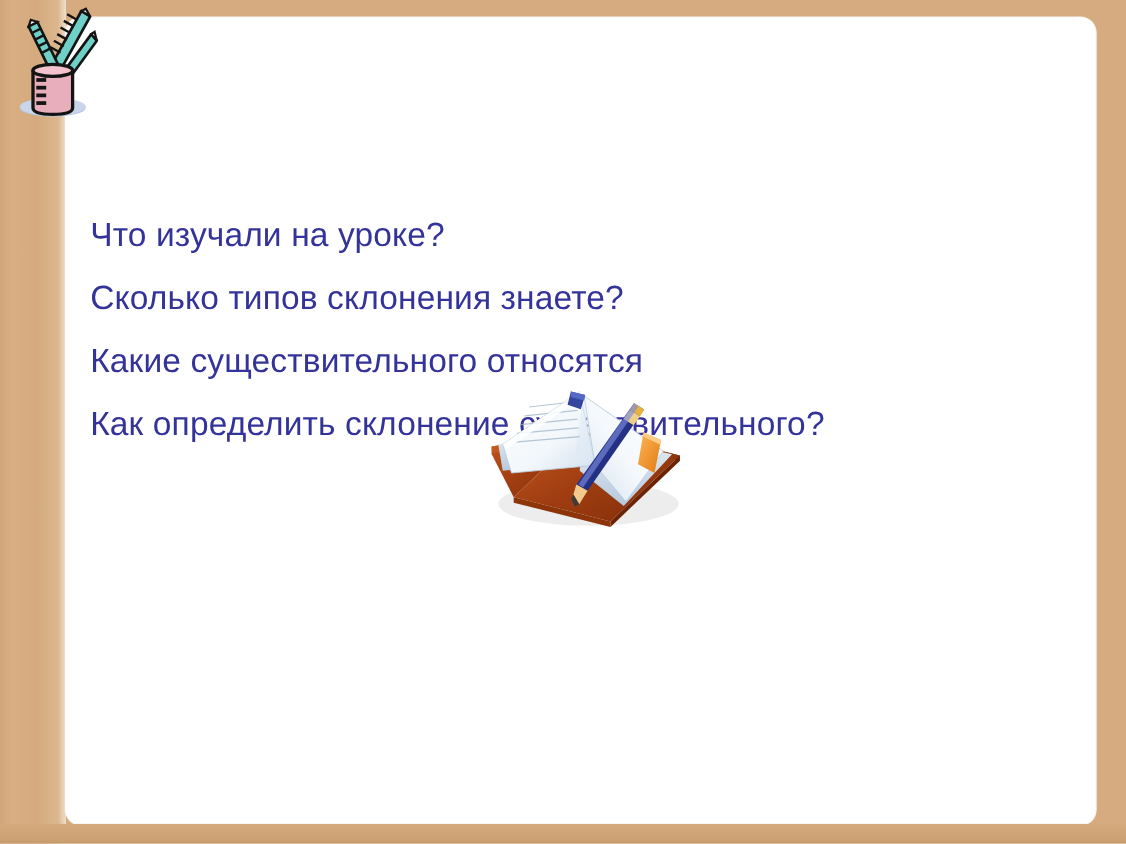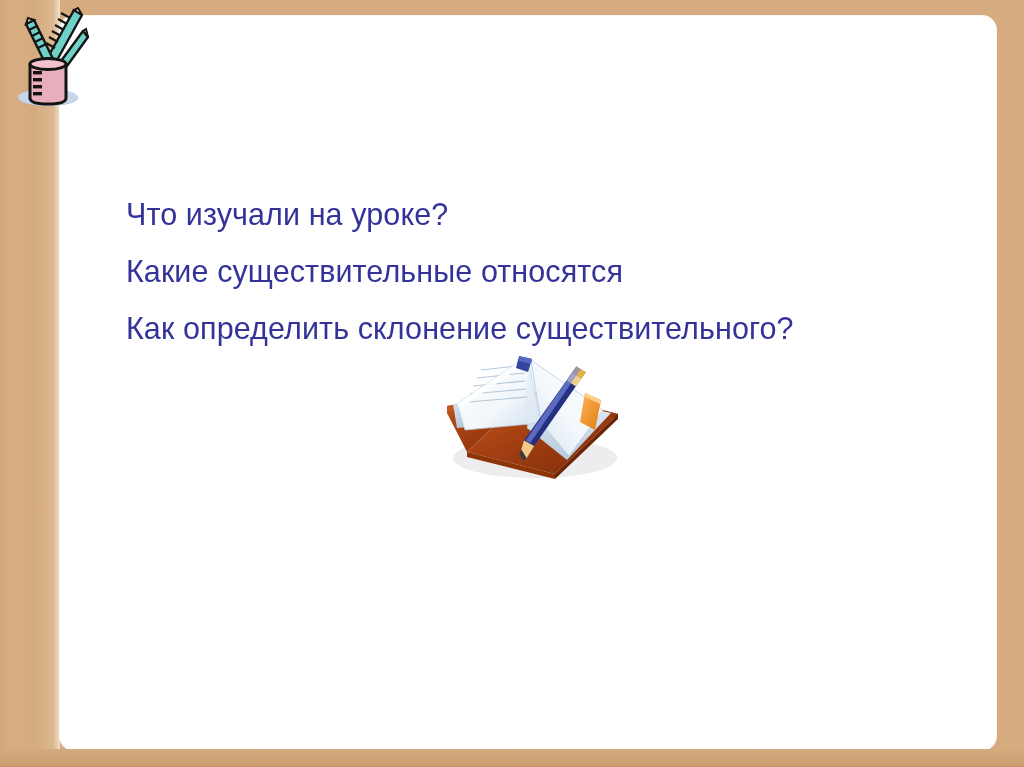--- a/index.html
+++ b/index.html
@@ -77,42 +77,42 @@
     top: 170px;
     width: 890px;
   }
   .line {
     color: #33339a;
     font-family: "Liberation Sans", sans-serif;
     font-size: 30.5px;
     line-height: 57px;
     white-space: nowrap;
     letter-spacing: 0.1px;
-    margin-left: 44px;
   }
 
   
   #book-art {
     position: absolute;
     left: 375px;       
     top: 302px;
     width: 190px;
     height: 165px;
   }
 </style>
 </head>
 <body>
 
 <div id="slide">
 
   <div id="canvas">
 
     <div id="text-block">
       <div class="line">Что изучали на уроке?</div>
-      <div class="line">Какие существительные относятся</div>
+      <div class="line">Сколько типов склонения знаете?</div>
+      <div class="line">Какие существительного относятся</div>
       <div class="line">Как определить склонение существительного?</div>
     </div>
 
     <div id="book-art">
       <svg viewBox="0 0 190 165" width="190" height="165" xmlns="http://www.w3.org/2000/svg">
         <defs>
           <linearGradient id="coverGrad" x1="0" y1="0" x2="1" y2="1">
             <stop offset="0%" stop-color="#c4591f"></stop>
             <stop offset="45%" stop-color="#a33f12"></stop>
             <stop offset="100%" stop-color="#7e2c09"></stop>

